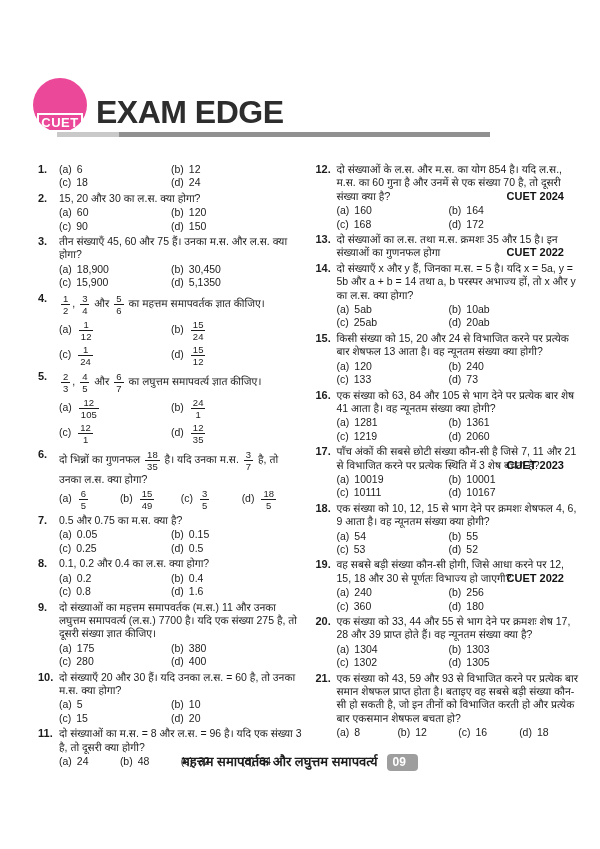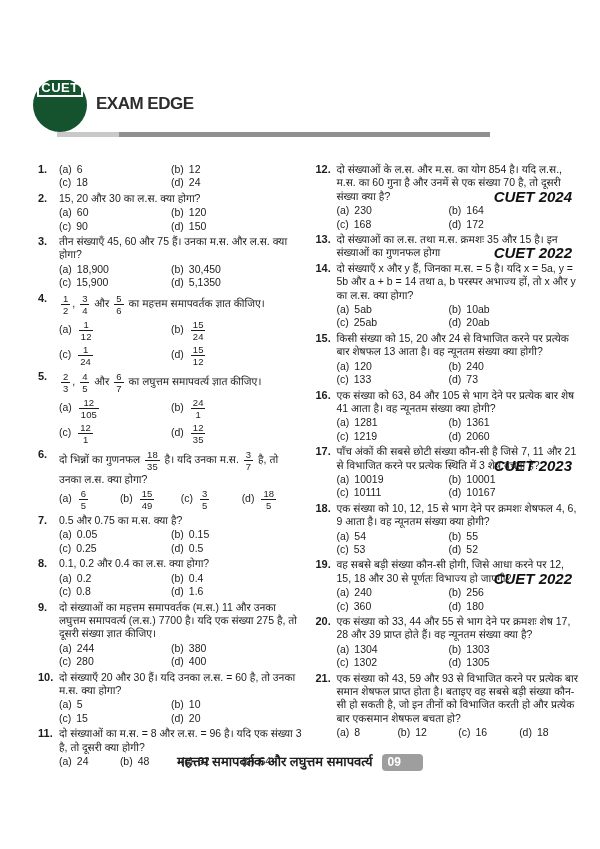--- a/index.html
+++ b/index.html
@@ -6,60 +6,60 @@
   html,body { background:#e8e8e8; }
   .page {
     position:relative; width:600px; height:849px; background:#ffffff;
     font-family:"Liberation Sans", sans-serif; color:#1c1c1c; overflow:hidden;
     margin:0 auto;
   }
   
   .header { position:absolute; top:78px; left:33px; width:540px; height:62px; }
   .logo-circle {
     position:absolute; left:0; top:0; width:54px; height:54px; border-radius:50%;
-    background:#14532d; display:flex; align-items:flex-start; justify-content:center; z-index:2;
+    background:#ec4899; display:flex; align-items:flex-end; justify-content:center; z-index:2;
   }
   .logo-text {
     color:#fff; font-weight:bold; font-size:13px; letter-spacing:.5px;
     border:2px solid #fff; padding:0 2px; line-height:15px;
   }
   .header-title {
-    position:absolute; left:63px; top:16px; font-size:17px; font-weight:bold;
+    position:absolute; left:63px; top:16px; font-size:32px; font-weight:bold;
     color:#2d2d2d; letter-spacing:-0.5px; white-space:nowrap;
   }
   .header-bar { position:absolute; left:24px; top:54px; width:433px; height:5px; background:#909090; }
   .header-bar-light { position:absolute; left:0; top:0; width:62px; height:5px; background:#c9c9c9; }
   
   .content {
     position:absolute; top:163px; left:38px; right:20px;
     display:flex; gap:13px; font-size:10.5px; line-height:13.4px;
   }
   .col { flex:1 1 0; min-width:0; }
   .q-block { display:flex; margin-bottom:1px; }
   .q-num { width:21px; flex:0 0 21px; font-weight:bold; font-size:11px; }
   .q-body { flex:1 1 auto; min-width:0; }
   .q-text { position:relative; margin-bottom:1px; }
-  .q-tag { position:absolute; right:8px; bottom:0; font-weight:bold; font-style:italic; font-size:15px; color:#111; }
+  .q-tag { position:absolute; right:16px; bottom:0; font-weight:bold; font-size:11px; color:#111; }
   .opts { margin-bottom:1px; }
   .opts.grid2 { display:grid; grid-template-columns:46% 54%; }
   .opts.row4  { display:grid; grid-template-columns:repeat(4,1fr); }
   .opt { white-space:nowrap; }
   .opt-label { margin-right:5px; }
   
   .frac { display:inline-block; vertical-align:middle; text-align:center; margin:1px 2px; }
   .frac .fr-num { display:block; border-bottom:1px solid #1c1c1c; padding:0 2px; font-size:9.5px; line-height:11px; }
   .frac .fr-den { display:block; padding:0 2px; font-size:9.5px; line-height:11px; }
   
   .footer {
     position:absolute; top:752px; left:0; width:100%; text-align:center;
     font-size:13px; font-weight:bold; color:#1c1c1c;
   }
   .page-badge {
     display:inline-block; margin-left:9px; background:#9e9e9e; color:#fff;
-    border-radius:4px; padding:1px 22px 2px 6px; font-size:12px; font-weight:bold;
+    border-radius:4px; padding:1px 12px 2px 6px; font-size:12px; font-weight:bold;
   }
 </style>
 </head>
 <body>
 
 <div class="page">
 
   <div class="header">
     <div class="logo-circle">
       <span class="logo-text">CUET</span>
@@ -165,21 +165,21 @@
               <div class="opt"><span class="opt-label">(c)</span><span class="opt-value">0.8</span></div>
               <div class="opt"><span class="opt-label">(d)</span><span class="opt-value">1.6</span></div>
             </div>
           </div>
         </div>
         <div class="q-block">
           <div class="q-num">9.</div>
           <div class="q-body">
             <div class="q-text"><span>दो संख्याओं का महत्तम समापवर्तक (म.स.) 11 और उनका लघुत्तम समापवर्त्य (ल.स.) 7700 है। यदि एक संख्या 275 है, तो दूसरी संख्या ज्ञात कीजिए।</span></div>
             <div class="opts grid2">
-              <div class="opt"><span class="opt-label">(a)</span><span class="opt-value">244</span></div>
+              <div class="opt"><span class="opt-label">(a)</span><span class="opt-value">175</span></div>
               <div class="opt"><span class="opt-label">(b)</span><span class="opt-value">380</span></div>
               <div class="opt"><span class="opt-label">(c)</span><span class="opt-value">280</span></div>
               <div class="opt"><span class="opt-label">(d)</span><span class="opt-value">400</span></div>
             </div>
           </div>
         </div>
         <div class="q-block">
           <div class="q-num">10.</div>
           <div class="q-body">
             <div class="q-text"><span>दो संख्याएँ 20 और 30 हैं। यदि उनका ल.स. = 60 है, तो उनका म.स. क्या होगा?</span></div>
@@ -203,21 +203,21 @@
             </div>
           </div>
         </div>
       </div>
     <div class="col" id="col-right">
         <div class="q-block">
           <div class="q-num">12.</div>
           <div class="q-body">
             <div class="q-text"><span>दो संख्याओं के ल.स. और म.स. का योग 854 है। यदि ल.स., म.स. का 60 गुना है और उनमें से एक संख्या 70 है, तो दूसरी संख्या क्या है?</span><span class="q-tag">CUET 2024</span></div>
             <div class="opts grid2">
-              <div class="opt"><span class="opt-label">(a)</span><span class="opt-value">230</span></div>
+              <div class="opt"><span class="opt-label">(a)</span><span class="opt-value">160</span></div>
               <div class="opt"><span class="opt-label">(b)</span><span class="opt-value">164</span></div>
               <div class="opt"><span class="opt-label">(c)</span><span class="opt-value">168</span></div>
               <div class="opt"><span class="opt-label">(d)</span><span class="opt-value">172</span></div>
             </div>
           </div>
         </div>
         <div class="q-block">
           <div class="q-num">13.</div>
           <div class="q-body">
             <div class="q-text"><span>दो संख्याओं का ल.स. तथा म.स. क्रमशः 35 और 15 है। इन संख्याओं का गुणनफल होगा</span><span class="q-tag">CUET 2022</span></div>

